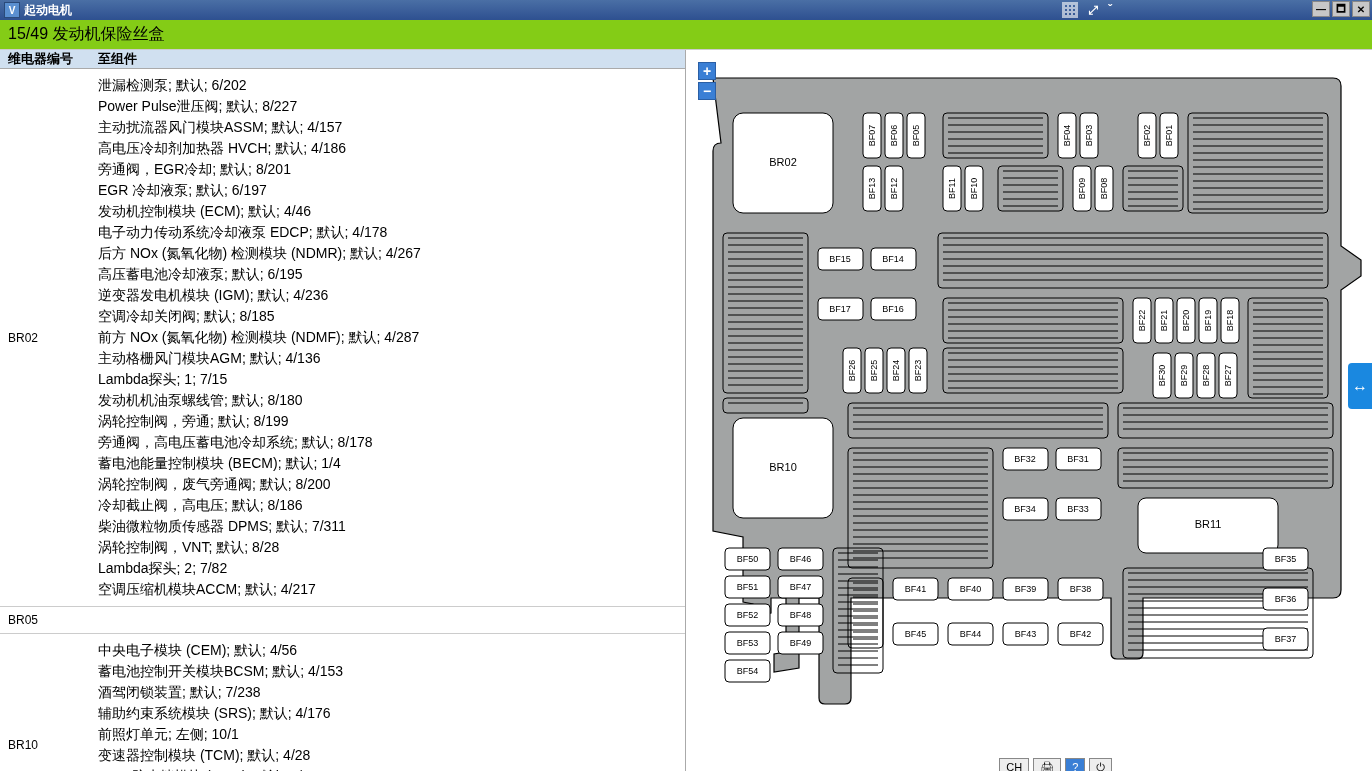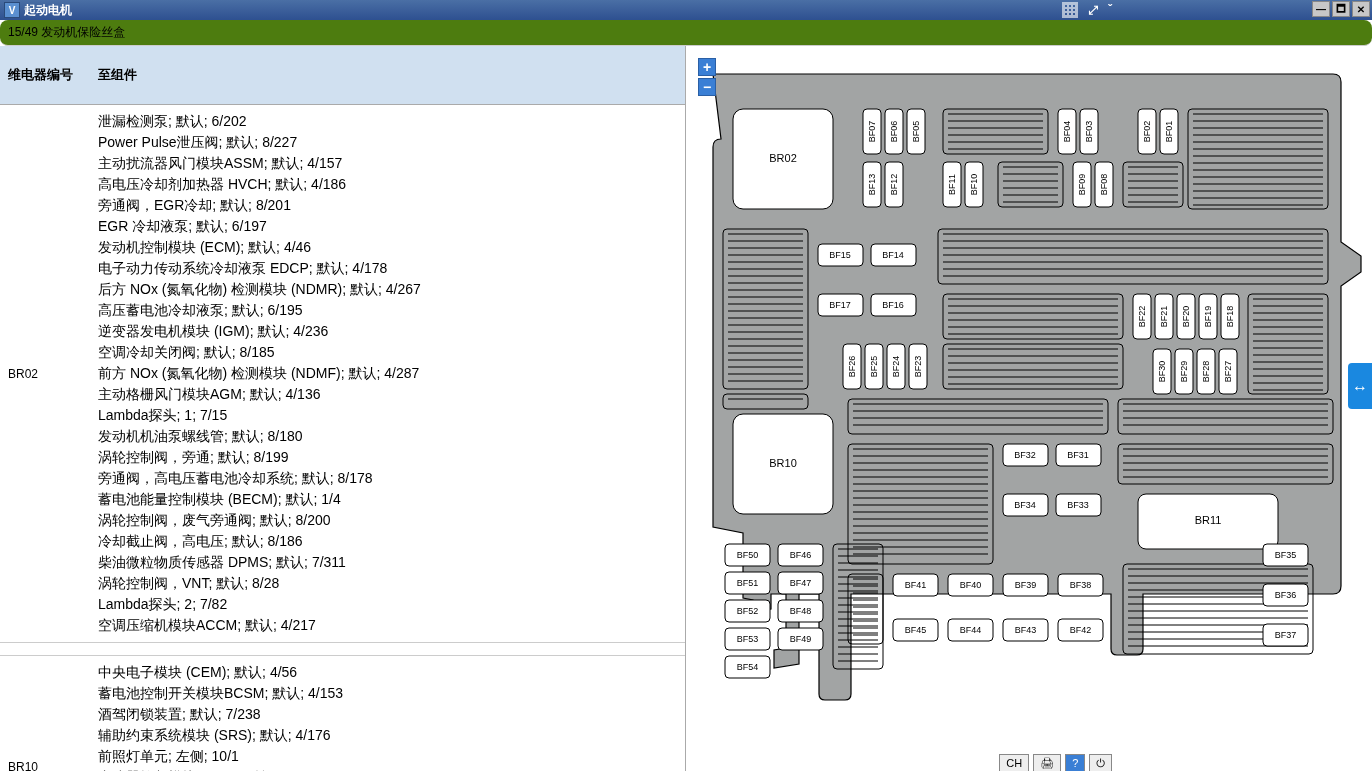--- a/index.html
+++ b/index.html
@@ -3,24 +3,24 @@
 <meta charset="utf-8">
 <style>
 * { margin: 0; padding: 0; box-sizing: border-box; }
 body { font-family: "Microsoft YaHei", Arial, sans-serif; font-size: 12px; background: #fff; overflow: hidden; }
 .titlebar { background: linear-gradient(#4a6fa5, #2e5090); color: #fff; height: 20px; display: flex; align-items: center; padding: 0 4px; font-weight: bold; position: relative; }
 .titlebar .logo { width: 16px; height: 16px; background: #5a8fd0; border: 1px solid #2a4a7a; margin-right: 4px; display: flex; align-items: center; justify-content: center; font-size: 10px; color: #fff; }
 .titlebar .right-controls { position: absolute; right: 2px; top: 1px; display: flex; gap: 2px; }
 .titlebar .right-controls .wbtn { width: 18px; height: 16px; background: #c7c7c7; border: 1px solid #888; display: flex; align-items: center; justify-content: center; font-size: 10px; color: #000; cursor: pointer; }
 .titlebar .tool-icons { position: absolute; right: 260px; display: flex; gap: 10px; align-items: center; }
 .titlebar .tool-icons span { color: #fff; font-size: 12px; cursor: pointer; }
-.subhead { background: #4d7c0f; padding: 4px 8px; font-size: 12px; border-bottom: 1px solid #ccc; border-radius: 8px; }
+.subhead { background: #84cc16; padding: 4px 8px; font-size: 16px; border-bottom: 1px solid #ccc; }
 .main { display: flex; height: calc(100vh - 40px); }
 .left { width: 50%; border-right: 1px solid #aaa; position: relative; display: flex; flex-direction: column; }
-.left-header { background: #d0e0f0; display: flex; padding: 20px 8px; font-weight: bold; font-size: 13px; border-bottom: 1px solid #aaa; }
+.left-header { background: #d0e0f0; display: flex; padding: 0 8px; font-weight: bold; font-size: 13px; border-bottom: 1px solid #aaa; }
 .left-header .col1 { width: 90px; }
 .left-body { flex: 1; overflow-y: scroll; }
 .row { border-bottom: 1px solid #ccc; display: flex; padding: 6px 8px; }
 .row .rid { width: 90px; font-size: 12px; display: flex; align-items: center; }
 .row .rcontent { flex: 1; line-height: 1.5; font-size: 14px; }
 .right { width: 50%; position: relative; padding: 8px; }
 .zoom-btns { position: absolute; left: 12px; top: 12px; z-index: 5; }
 .zoom-btns div { width: 18px; height: 18px; background: #3a7fd5; color: #fff; border: 1px solid #2a5fa5; display: flex; align-items: center; justify-content: center; font-weight: bold; cursor: pointer; margin-bottom: 2px; font-size: 14px; }
 .diagram { background: #fff; position: relative; margin-left: 8px; }
 .diagram svg { width: 100%; height: 690px; }
@@ -54,20 +54,21 @@
     <div class="left-header">
       <div class="col1">维电器编号</div>
       <div>至组件</div>
     </div>
     <div class="left-body" id="left-body">
         <div class="row">
           <div class="rid">BR02</div>
           <div class="rcontent">泄漏检测泵; 默认; 6/202<br>Power Pulse泄压阀; 默认; 8/227<br>主动扰流器风门模块ASSM; 默认; 4/157<br>高电压冷却剂加热器 HVCH; 默认; 4/186<br>旁通阀，EGR冷却; 默认; 8/201<br>EGR 冷却液泵; 默认; 6/197<br>发动机控制模块 (ECM); 默认; 4/46<br>电子动力传动系统冷却液泵 EDCP; 默认; 4/178<br>后方 NOx (氮氧化物) 检测模块 (NDMR); 默认; 4/267<br>高压蓄电池冷却液泵; 默认; 6/195<br>逆变器发电机模块 (IGM); 默认; 4/236<br>空调冷却关闭阀; 默认; 8/185<br>前方 NOx (氮氧化物) 检测模块 (NDMF); 默认; 4/287<br>主动格栅风门模块AGM; 默认; 4/136<br>Lambda探头; 1; 7/15<br>发动机机油泵螺线管; 默认; 8/180<br>涡轮控制阀，旁通; 默认; 8/199<br>旁通阀，高电压蓄电池冷却系统; 默认; 8/178<br>蓄电池能量控制模块 (BECM); 默认; 1/4<br>涡轮控制阀，废气旁通阀; 默认; 8/200<br>冷却截止阀，高电压; 默认; 8/186<br>柴油微粒物质传感器 DPMS; 默认; 7/311<br>涡轮控制阀，VNT; 默认; 8/28<br>Lambda探头; 2; 7/82<br>空调压缩机模块ACCM; 默认; 4/217</div>
         </div>
         <div class="row">
+          <div class="rid">BR05</div>
         </div>
         <div class="row">
           <div class="rid">BR10</div>
           <div class="rcontent">中央电子模块 (CEM); 默认; 4/56<br>蓄电池控制开关模块BCSM; 默认; 4/153<br>酒驾闭锁装置; 默认; 7/238<br>辅助约束系统模块 (SRS); 默认; 4/176<br>前照灯单元; 左侧; 10/1<br>变速器控制模块 (TCM); 默认; 4/28<br>OBD 防火墙模块 (OFM); 默认; 4/333<br>前照灯单元; 右侧; 10/2<br>加速踏板传感器; 默认; 7/51<br>外部声音模块 (ESM); 默认; 4/286</div>
         </div>
       </div>
   </div>
 
   <div class="right">
     <div class="zoom-btns">

